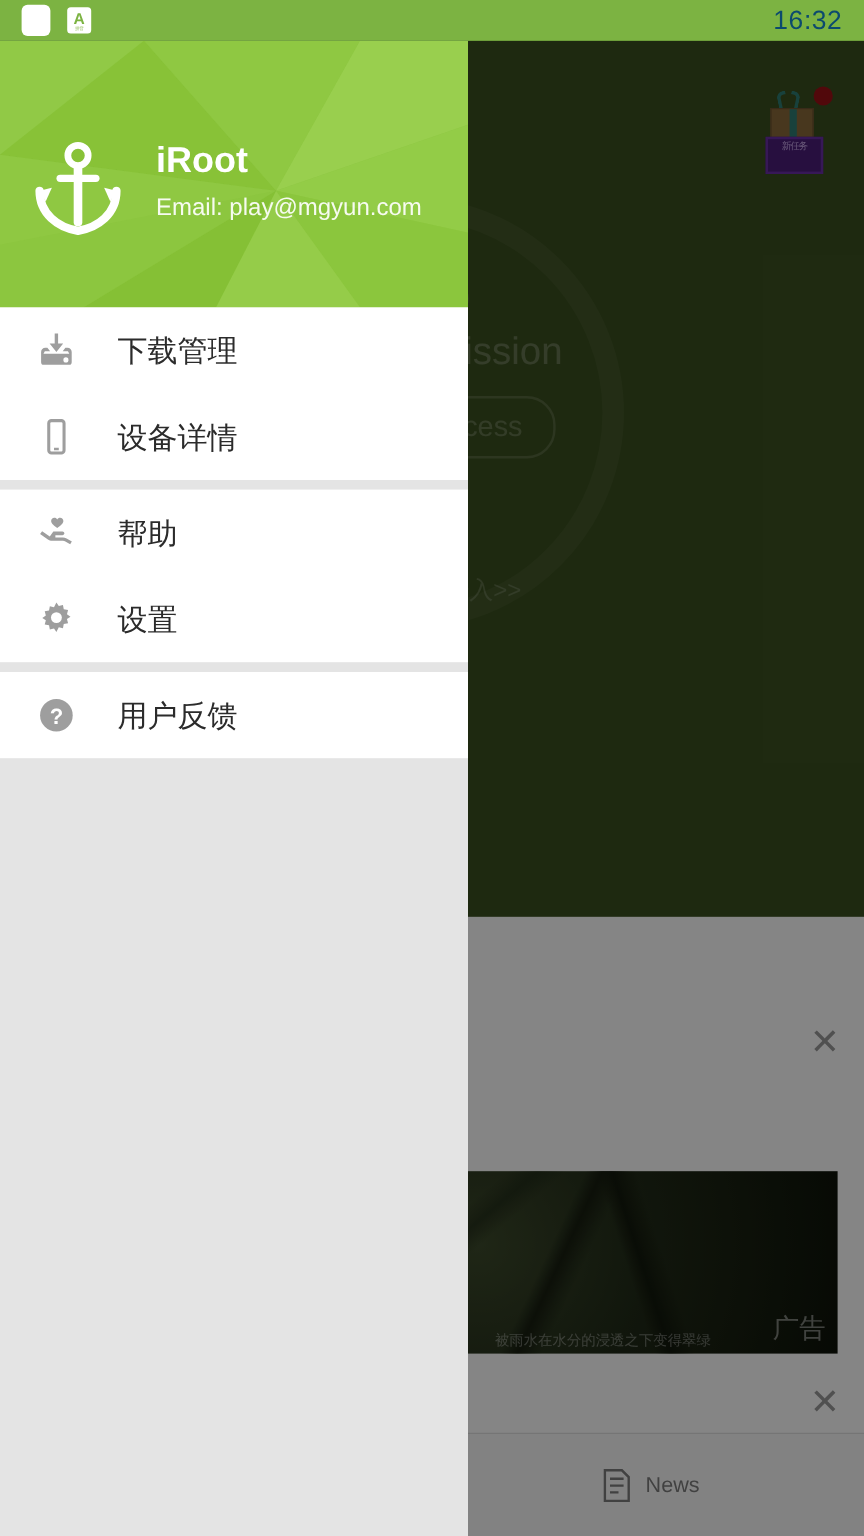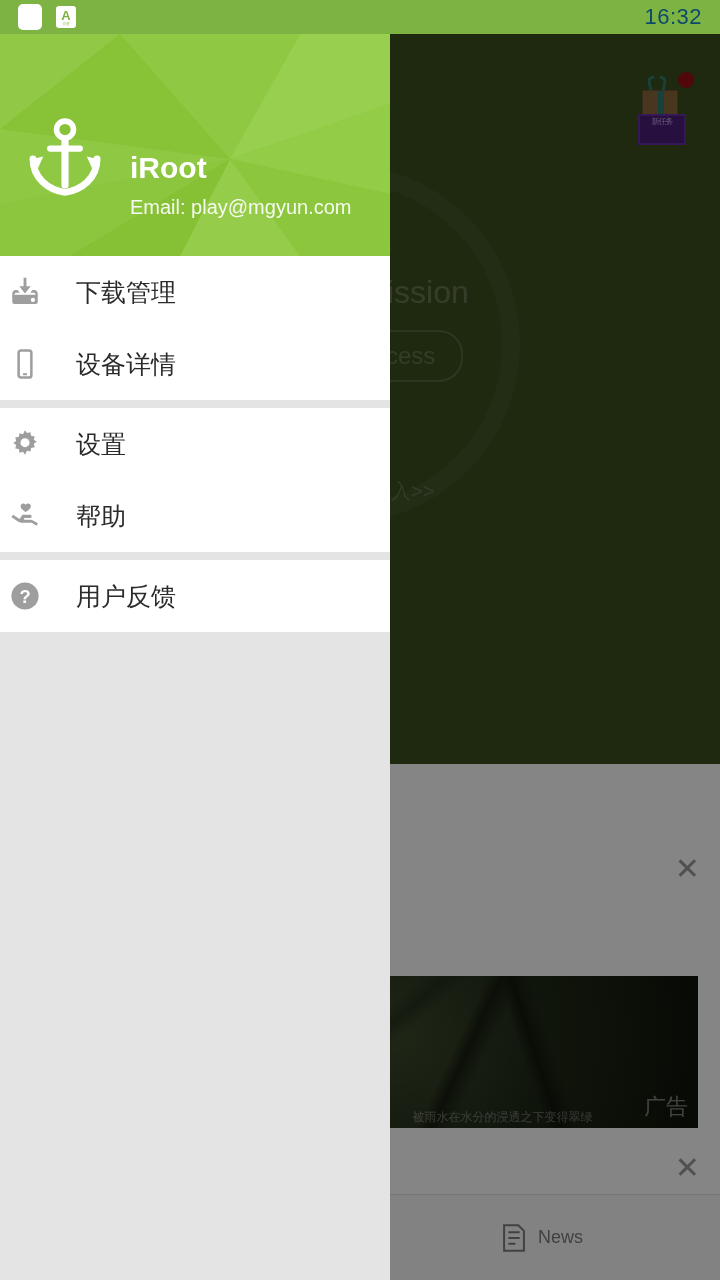--- a/index.html
+++ b/index.html
@@ -187,31 +187,31 @@
     position:absolute; left:0; top:34px; width:390px; height:1246px;
     background:#e4e4e4; z-index:30; overflow:hidden;
   }
   .drawer-header{
     position:relative; width:390px; height:222px; overflow:hidden;
     background:#8cc63e;
   }
   .avatar{
     position:absolute; left:24px; top:84px; width:82px; height:82px;
   }
-  .id-block{ position:absolute; left:130px; top:82px;margin-top:34px; }
+  .id-block{ position:absolute; left:130px; top:82px; }
   .id-name{
     font-size:30px; font-weight:700; color:#ffffff; line-height:1.2;
   }
   .id-mail{
     margin-top:10px; font-size:20px; color:rgba(255,255,255,.92);
   }
   .menu-group{ background:#ffffff; }
   .group-gap{ height:8px; background:#e4e4e4; }
   .menu-item{
-    display:flex; align-items:center; height:72px; 
+    display:flex; align-items:center; height:72px; padding-left:22px;
     cursor:pointer;
   }
   .menu-icon{
     width:50px; display:flex; align-items:center; justify-content:center;
     color:#9e9e9e;
   }
   .menu-label{
     margin-left:26px; font-size:25px; color:#2b2b2b;
     font-family:"DejaVu Sans","Liberation Sans",sans-serif;
   }
@@ -343,36 +343,36 @@
         </span>
         <span class="menu-label">设备详情</span>
       </div>
     </div>
 
     <div class="group-gap"></div>
 
     <div class="menu-group">
       <div class="menu-item">
         <span class="menu-icon">
+          <svg width="34" height="34" viewBox="0 0 24 24" fill="#9e9e9e">
+            <path d="M14.2 3.2c-.8 0-1.4.4-1.7 1-.3-.6-1-1-1.7-1-1.1 0-1.9.8-1.9 1.9 0 1.7 2.1 3 3.6 4.1 1.5-1.1 3.6-2.4 3.6-4.1 0-1.1-.8-1.9-1.9-1.9z"></path>
+            <path d="M10.2 11.2h5.3c.7 0 1.2.5 1.2 1.1s-.5 1.1-1.2 1.1h-4.1v1.3h4.4c.8 0 1.5.2 2.2.6l3.1 1.8-1 1.7-3.1-1.8c-.3-.2-.7-.3-1.1-.3H9.5c-.9 0-1.8-.3-2.5-.8l-4.6-3.2 1.2-1.6 4.5 3.1"></path>
+          </svg>
+        </span>
+        <span class="menu-label">帮助</span>
+      </div>
+      <div class="menu-item">
+        <span class="menu-icon">
           <svg width="32" height="32" viewBox="0 0 24 24" fill="#9e9e9e">
             <path d="M12 1.6l1.5 2.2 2.6-.7.5 2.7 2.7.5-.7 2.6 2.2 1.5-2.2 1.5.7 2.6-2.7.5-.5 2.7-2.6-.7L12 20 10.5 17.8l-2.6.7-.5-2.7-2.7-.5.7-2.6L3.2 11.2l2.2-1.5-.7-2.6 2.7-.5.5-2.7 2.6.7z"></path>
             <circle cx="12" cy="11" r="3.4" fill="#fff"></circle>
           </svg>
         </span>
         <span class="menu-label">设置</span>
       </div>
-      <div class="menu-item">
-        <span class="menu-icon">
-          <svg width="34" height="34" viewBox="0 0 24 24" fill="#9e9e9e">
-            <path d="M14.2 3.2c-.8 0-1.4.4-1.7 1-.3-.6-1-1-1.7-1-1.1 0-1.9.8-1.9 1.9 0 1.7 2.1 3 3.6 4.1 1.5-1.1 3.6-2.4 3.6-4.1 0-1.1-.8-1.9-1.9-1.9z"></path>
-            <path d="M10.2 11.2h5.3c.7 0 1.2.5 1.2 1.1s-.5 1.1-1.2 1.1h-4.1v1.3h4.4c.8 0 1.5.2 2.2.6l3.1 1.8-1 1.7-3.1-1.8c-.3-.2-.7-.3-1.1-.3H9.5c-.9 0-1.8-.3-2.5-.8l-4.6-3.2 1.2-1.6 4.5 3.1"></path>
-          </svg>
-        </span>
-        <span class="menu-label">帮助</span>
-      </div>
     </div>
 
     <div class="group-gap"></div>
 
     <div class="menu-group">
       <div class="menu-item">
         <span class="menu-icon">
           <svg width="34" height="34" viewBox="0 0 24 24">
             <circle cx="12" cy="12" r="9.6" fill="#9e9e9e"></circle>
             <text x="12" y="17" font-size="13" font-family="Liberation Sans, sans-serif" font-weight="700" fill="#ffffff" text-anchor="middle">?</text>

